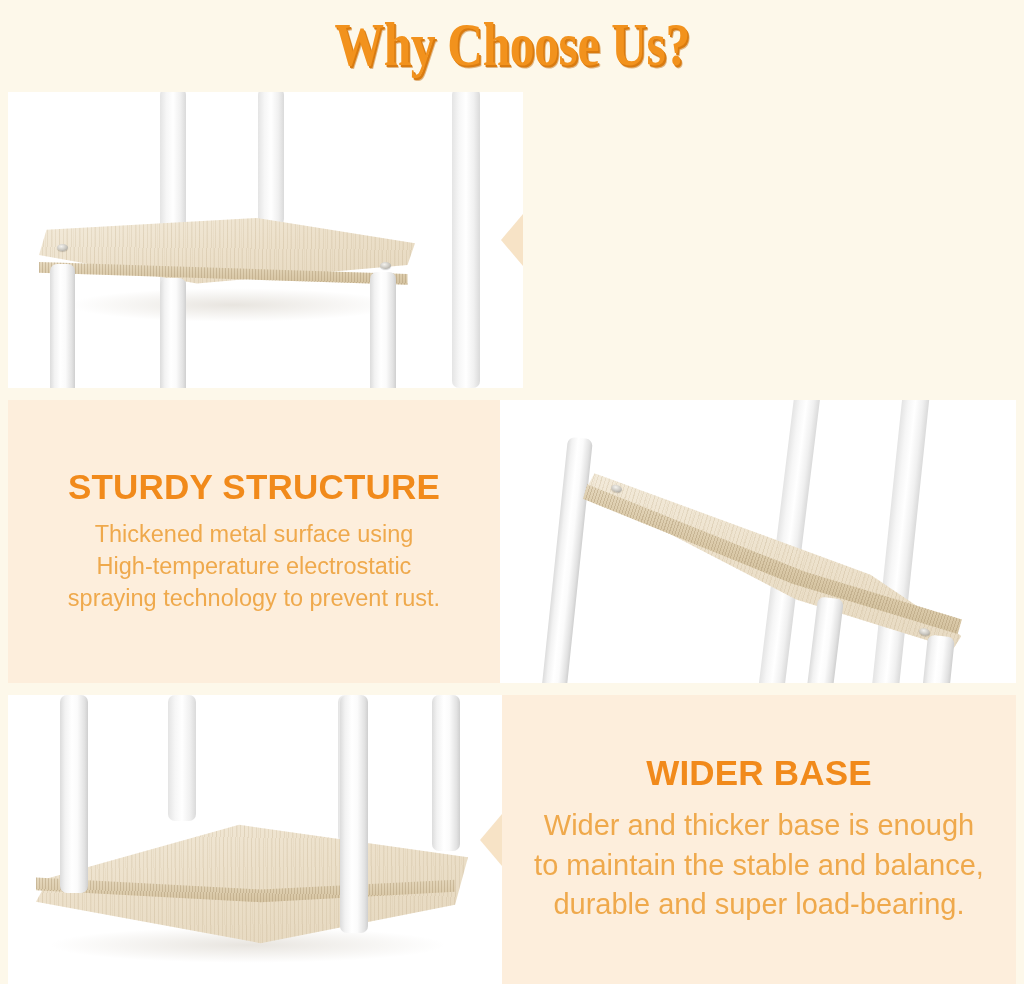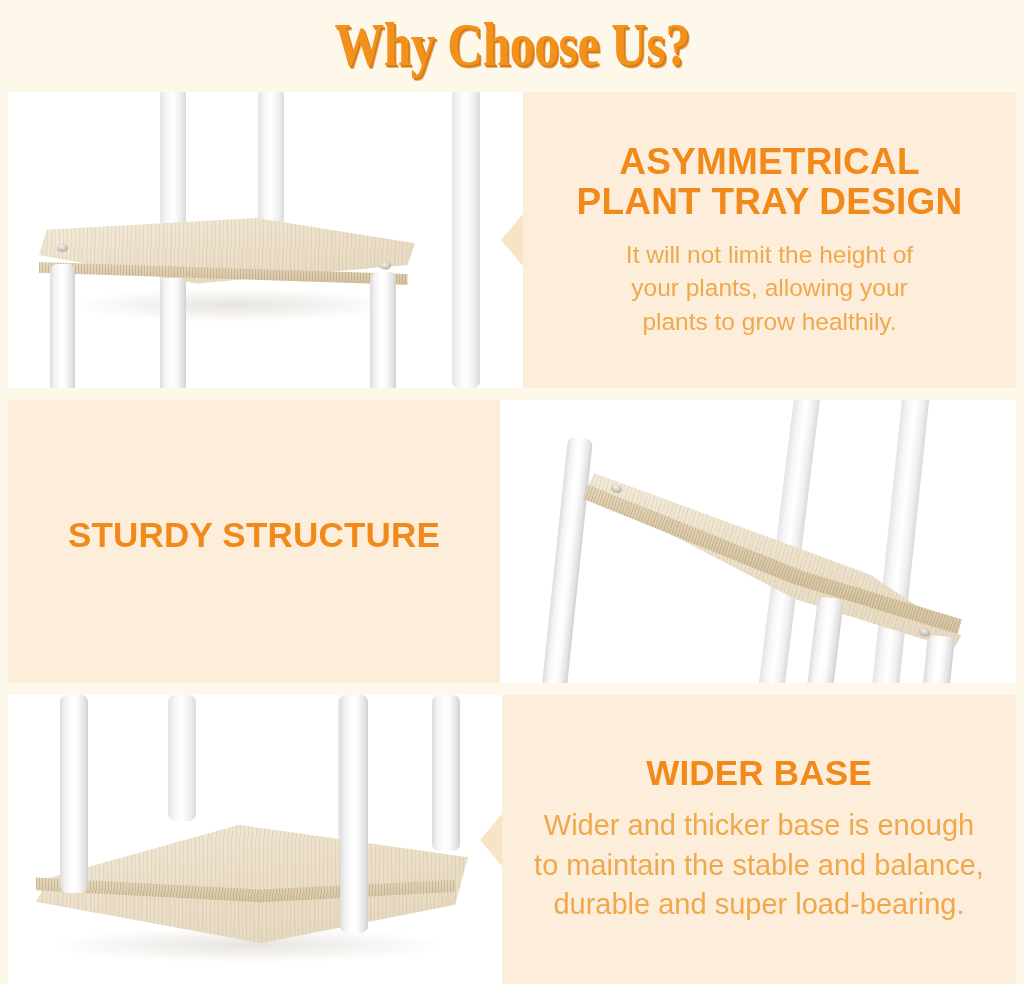--- a/index.html
+++ b/index.html
@@ -134,36 +134,30 @@
         </div>
 
         <div class="pole" style="left:42px;top:172px;width:25px;height:130px;"></div>
         <div class="pole" style="left:152px;top:186px;width:26px;height:116px;"></div>
         <div class="pole" style="left:362px;top:180px;width:26px;height:122px;"></div>
       </div>
     </div>
 
     <div class="notch notch-left" style="left:493px;"></div>
 
-    <div class="panel" style="left:515px;width:493px;">
-      <div class="panel-inner">
-        <div class="head">ASYMMETRICAL
-PLANT TRAY DESIGN</div>
-        <div class="body">It will not limit the height of
-your plants, allowing your
-plants to grow healthily.</div>
-      </div>
-    </div>
   </div>
 
   <div class="row" id="row2">
 
     <div class="panel" style="left:0;width:492px;">
       <div class="panel-inner">
         <div class="head">STURDY STRUCTURE</div>
+        <div class="body">Thickened metal surface using
+High-temperature electrostatic
+spraying technology to prevent rust.</div>
       </div>
     </div>
 
     <div class="notch notch-right" style="left:492px;"></div>
 
     <div class="photo" style="left:492px;width:516px;">
       <div class="scene">
 
         <div class="pole back" style="left:296px;top:-18px;width:26px;height:320px;transform:rotate(7deg);transform-origin:top center;"></div>
         <div class="pole back" style="left:404px;top:-18px;width:27px;height:320px;transform:rotate(6deg);transform-origin:top center;"></div>

